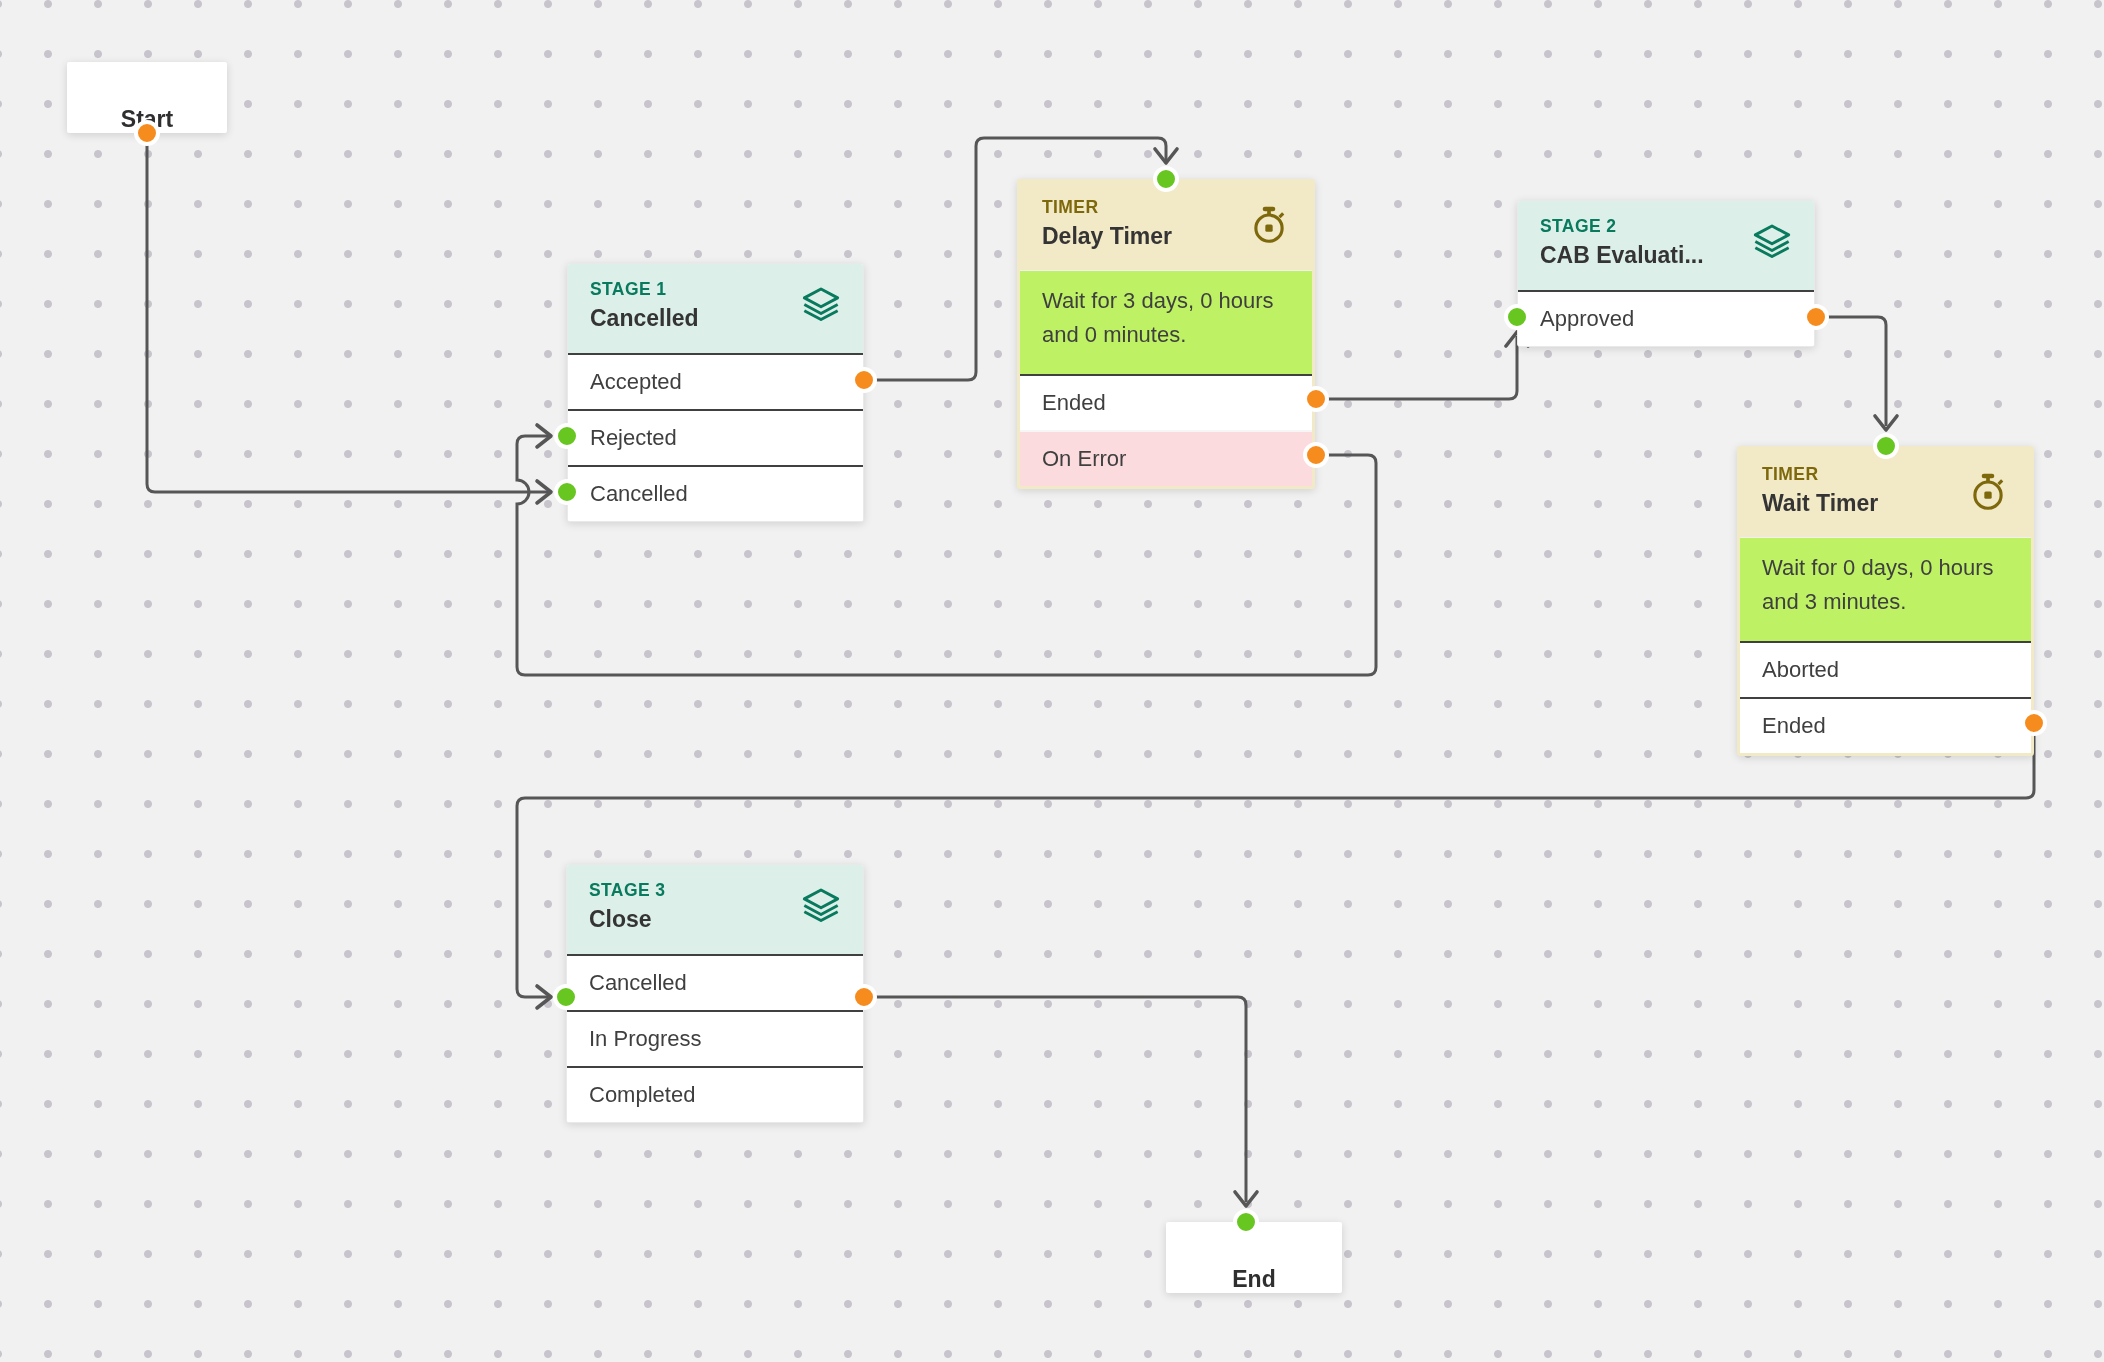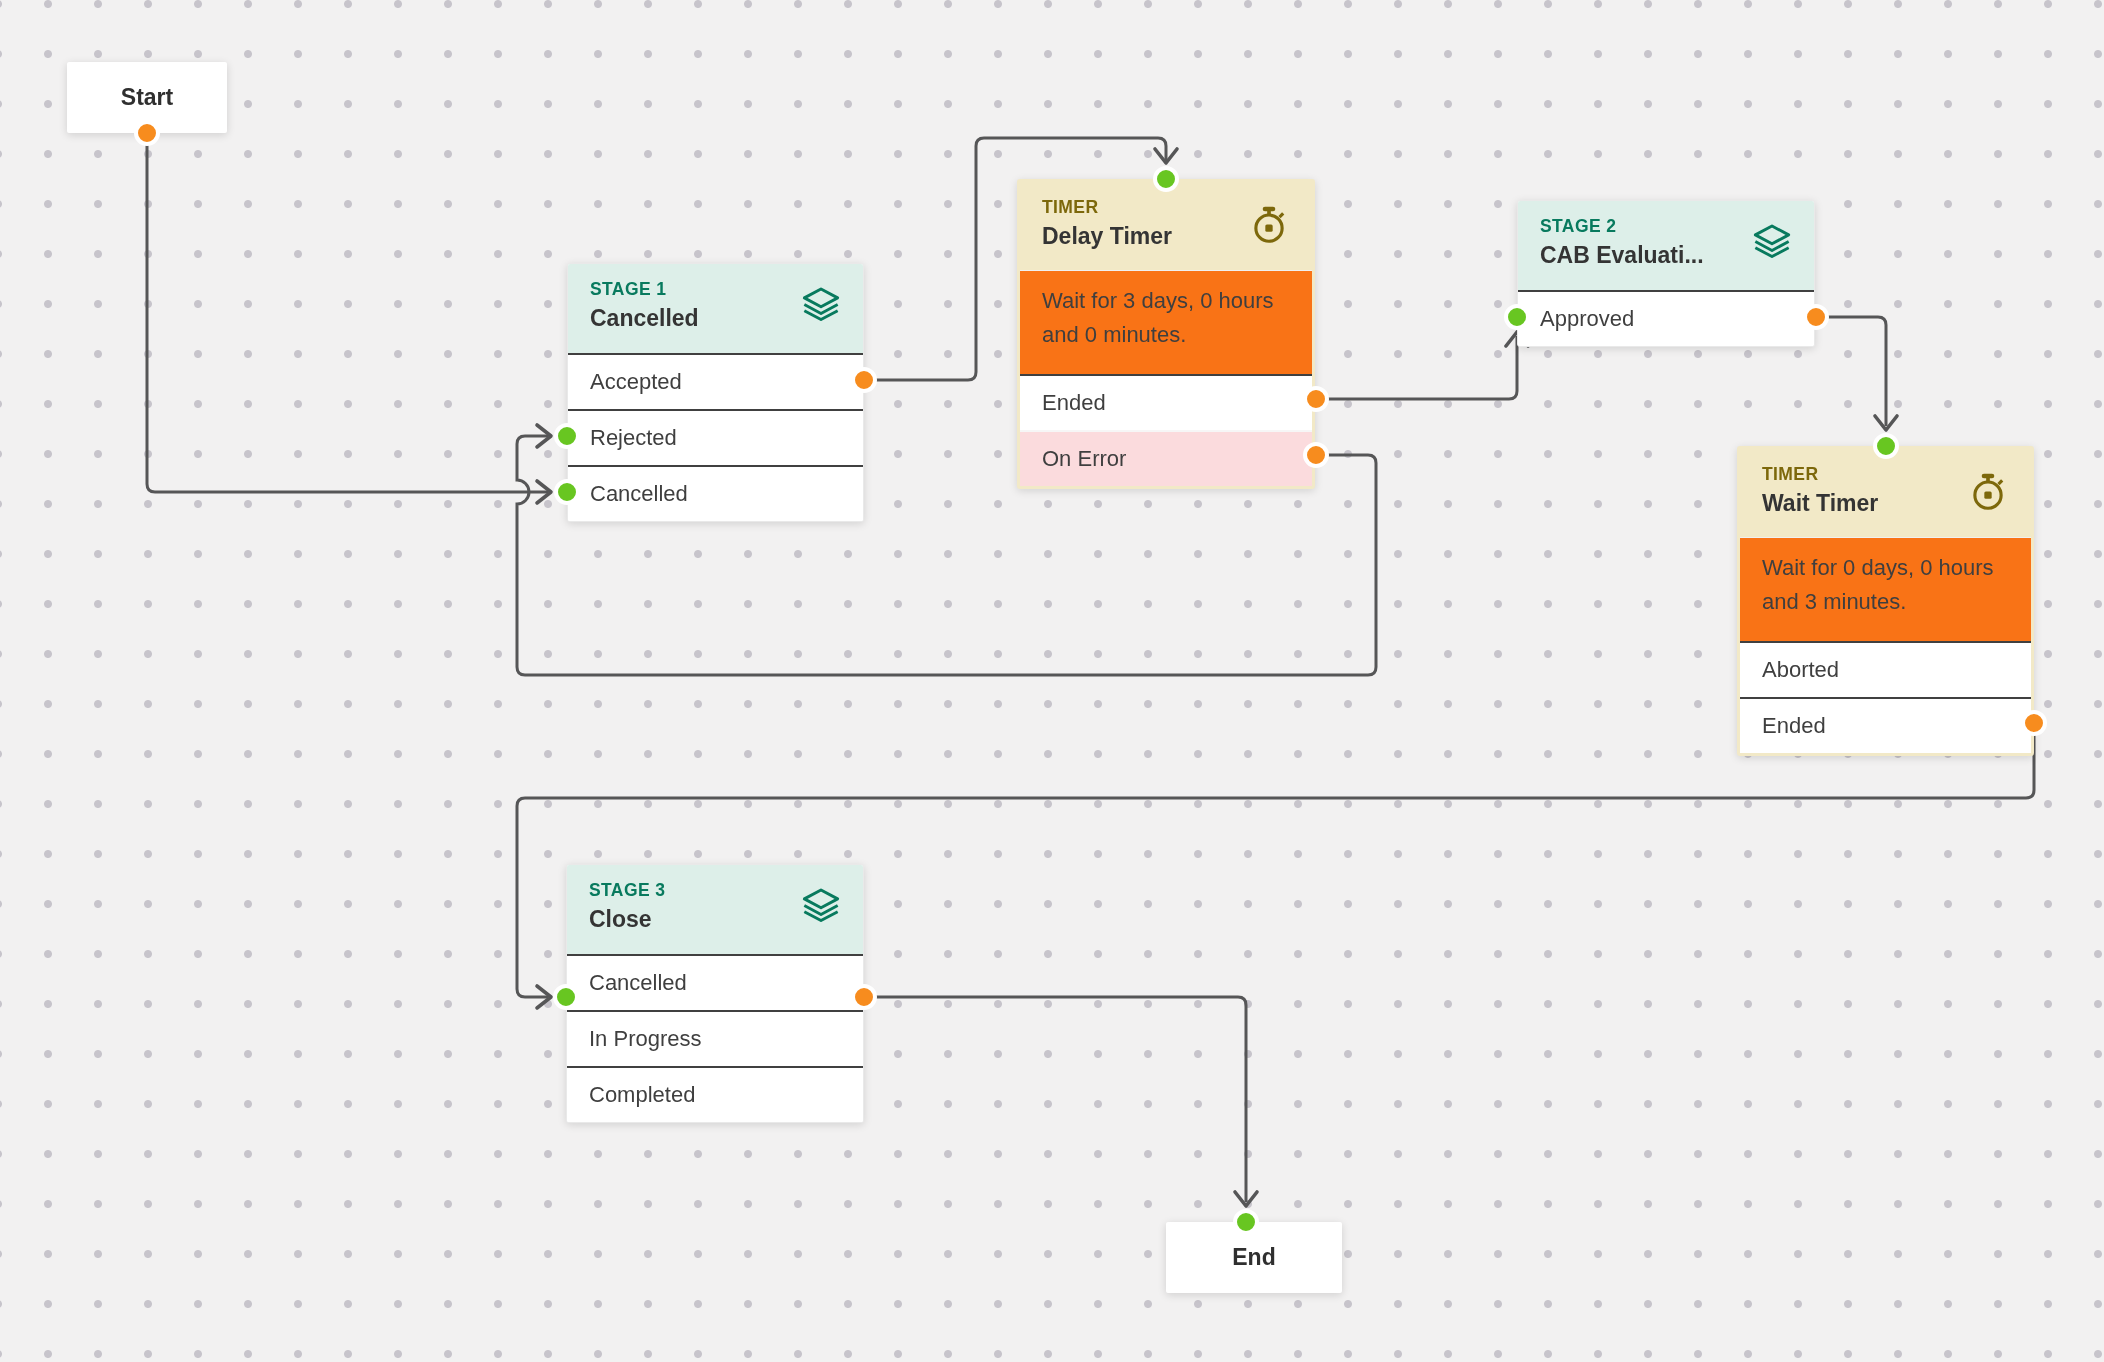--- a/index.html
+++ b/index.html
@@ -12,21 +12,21 @@
     background-size:50px 50px;
     background-position:23px -21px;
     font-family:"Liberation Sans","DejaVu Sans",sans-serif;
   }
   svg.edges{position:absolute;left:0;top:0;z-index:1;}
   svg.edges path.edge{fill:none;stroke-width:3px;}
   svg.edges path.arrow{fill:none;stroke-width:3.6px;stroke-linecap:round;stroke-linejoin:round;}
 
   .node{position:absolute;z-index:2;}
   .terminal{
-    background:#ffffff;display:flex;align-items:center;justify-content:center;
+    background:#ffffff;display:flex;align-items:flex-end;justify-content:center;
     font-size:23px;font-weight:700;color:#2f2f2f;
     box-shadow:0 2px 8px rgba(0,0,0,.14);border-radius:2px;
   }
   .card{
     background:#ffffff;border-radius:3px;overflow:hidden;
     box-shadow:0 2px 8px rgba(0,0,0,.13);
   }
   .card.stage{border:1px solid #e9e9e9;}
   .card.timer{border:3px solid #f2e9c7;}
   .card-header{height:89px;padding:15px 22px 0 22px;position:relative;}
@@ -36,21 +36,21 @@
   .badge{font-size:17.5px;font-weight:700;letter-spacing:.4px;}
   .stage .badge{color:#087a5e;}
   .timer .badge{color:#7d680b;}
   .node-title{
     font-size:23px;font-weight:700;color:#343434;margin-top:5px;
     white-space:nowrap;overflow:hidden;max-width:200px;
   }
   .header-icon{position:absolute;right:22px;top:22px;}
   .card-body{
     height:104px;padding:13px 22px 0 22px;font-size:22px;line-height:34px;
-    color:#3f3f3f;border-top:1px solid #f0f0f0;background:#f97316;
+    color:#3f3f3f;border-top:1px solid #f0f0f0;background:#bef264;
   }
   .rows{background:#fff;}
   .row{
     height:56px;display:flex;align-items:center;padding:0 22px;
     font-size:22px;color:#3f3f3f;border-top:2px solid #404040;background:#fff;
   }
   .row.error{background:#fbdbdd;border-top-color:#f6f6f6;}
   .port{
     position:absolute;z-index:3;width:26px;height:26px;border-radius:50%;
     border:4px solid #ffffff;

